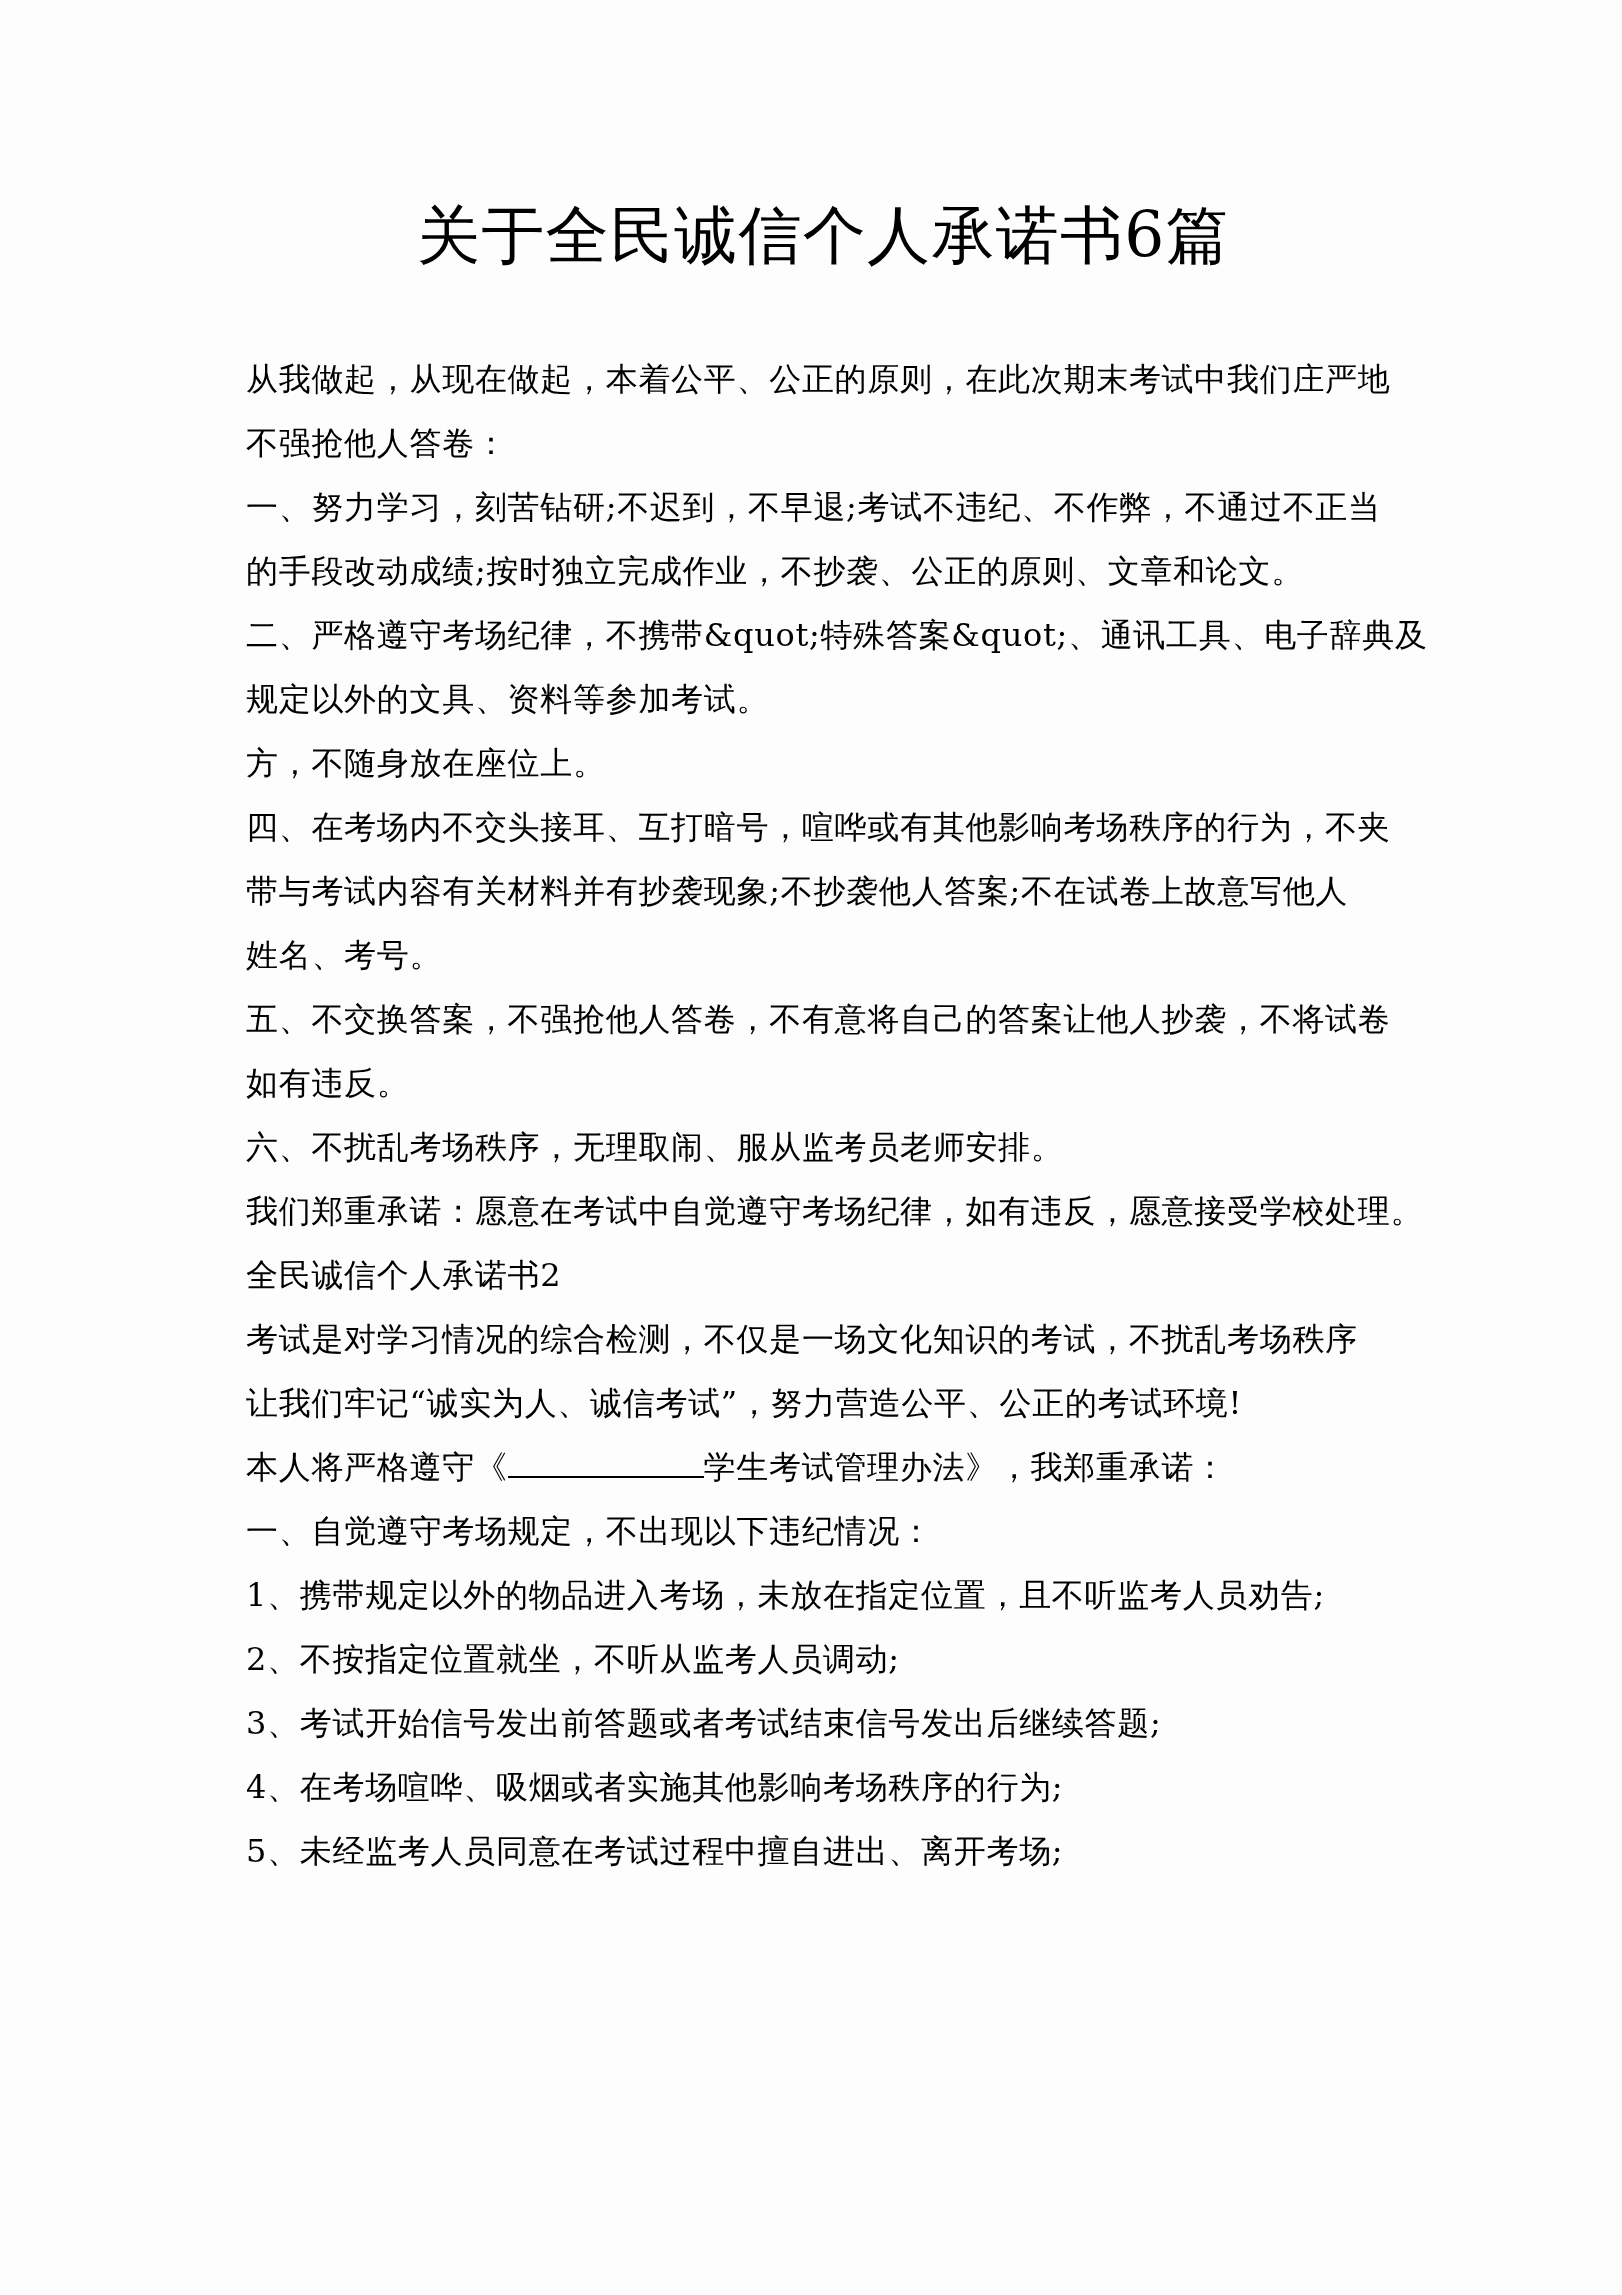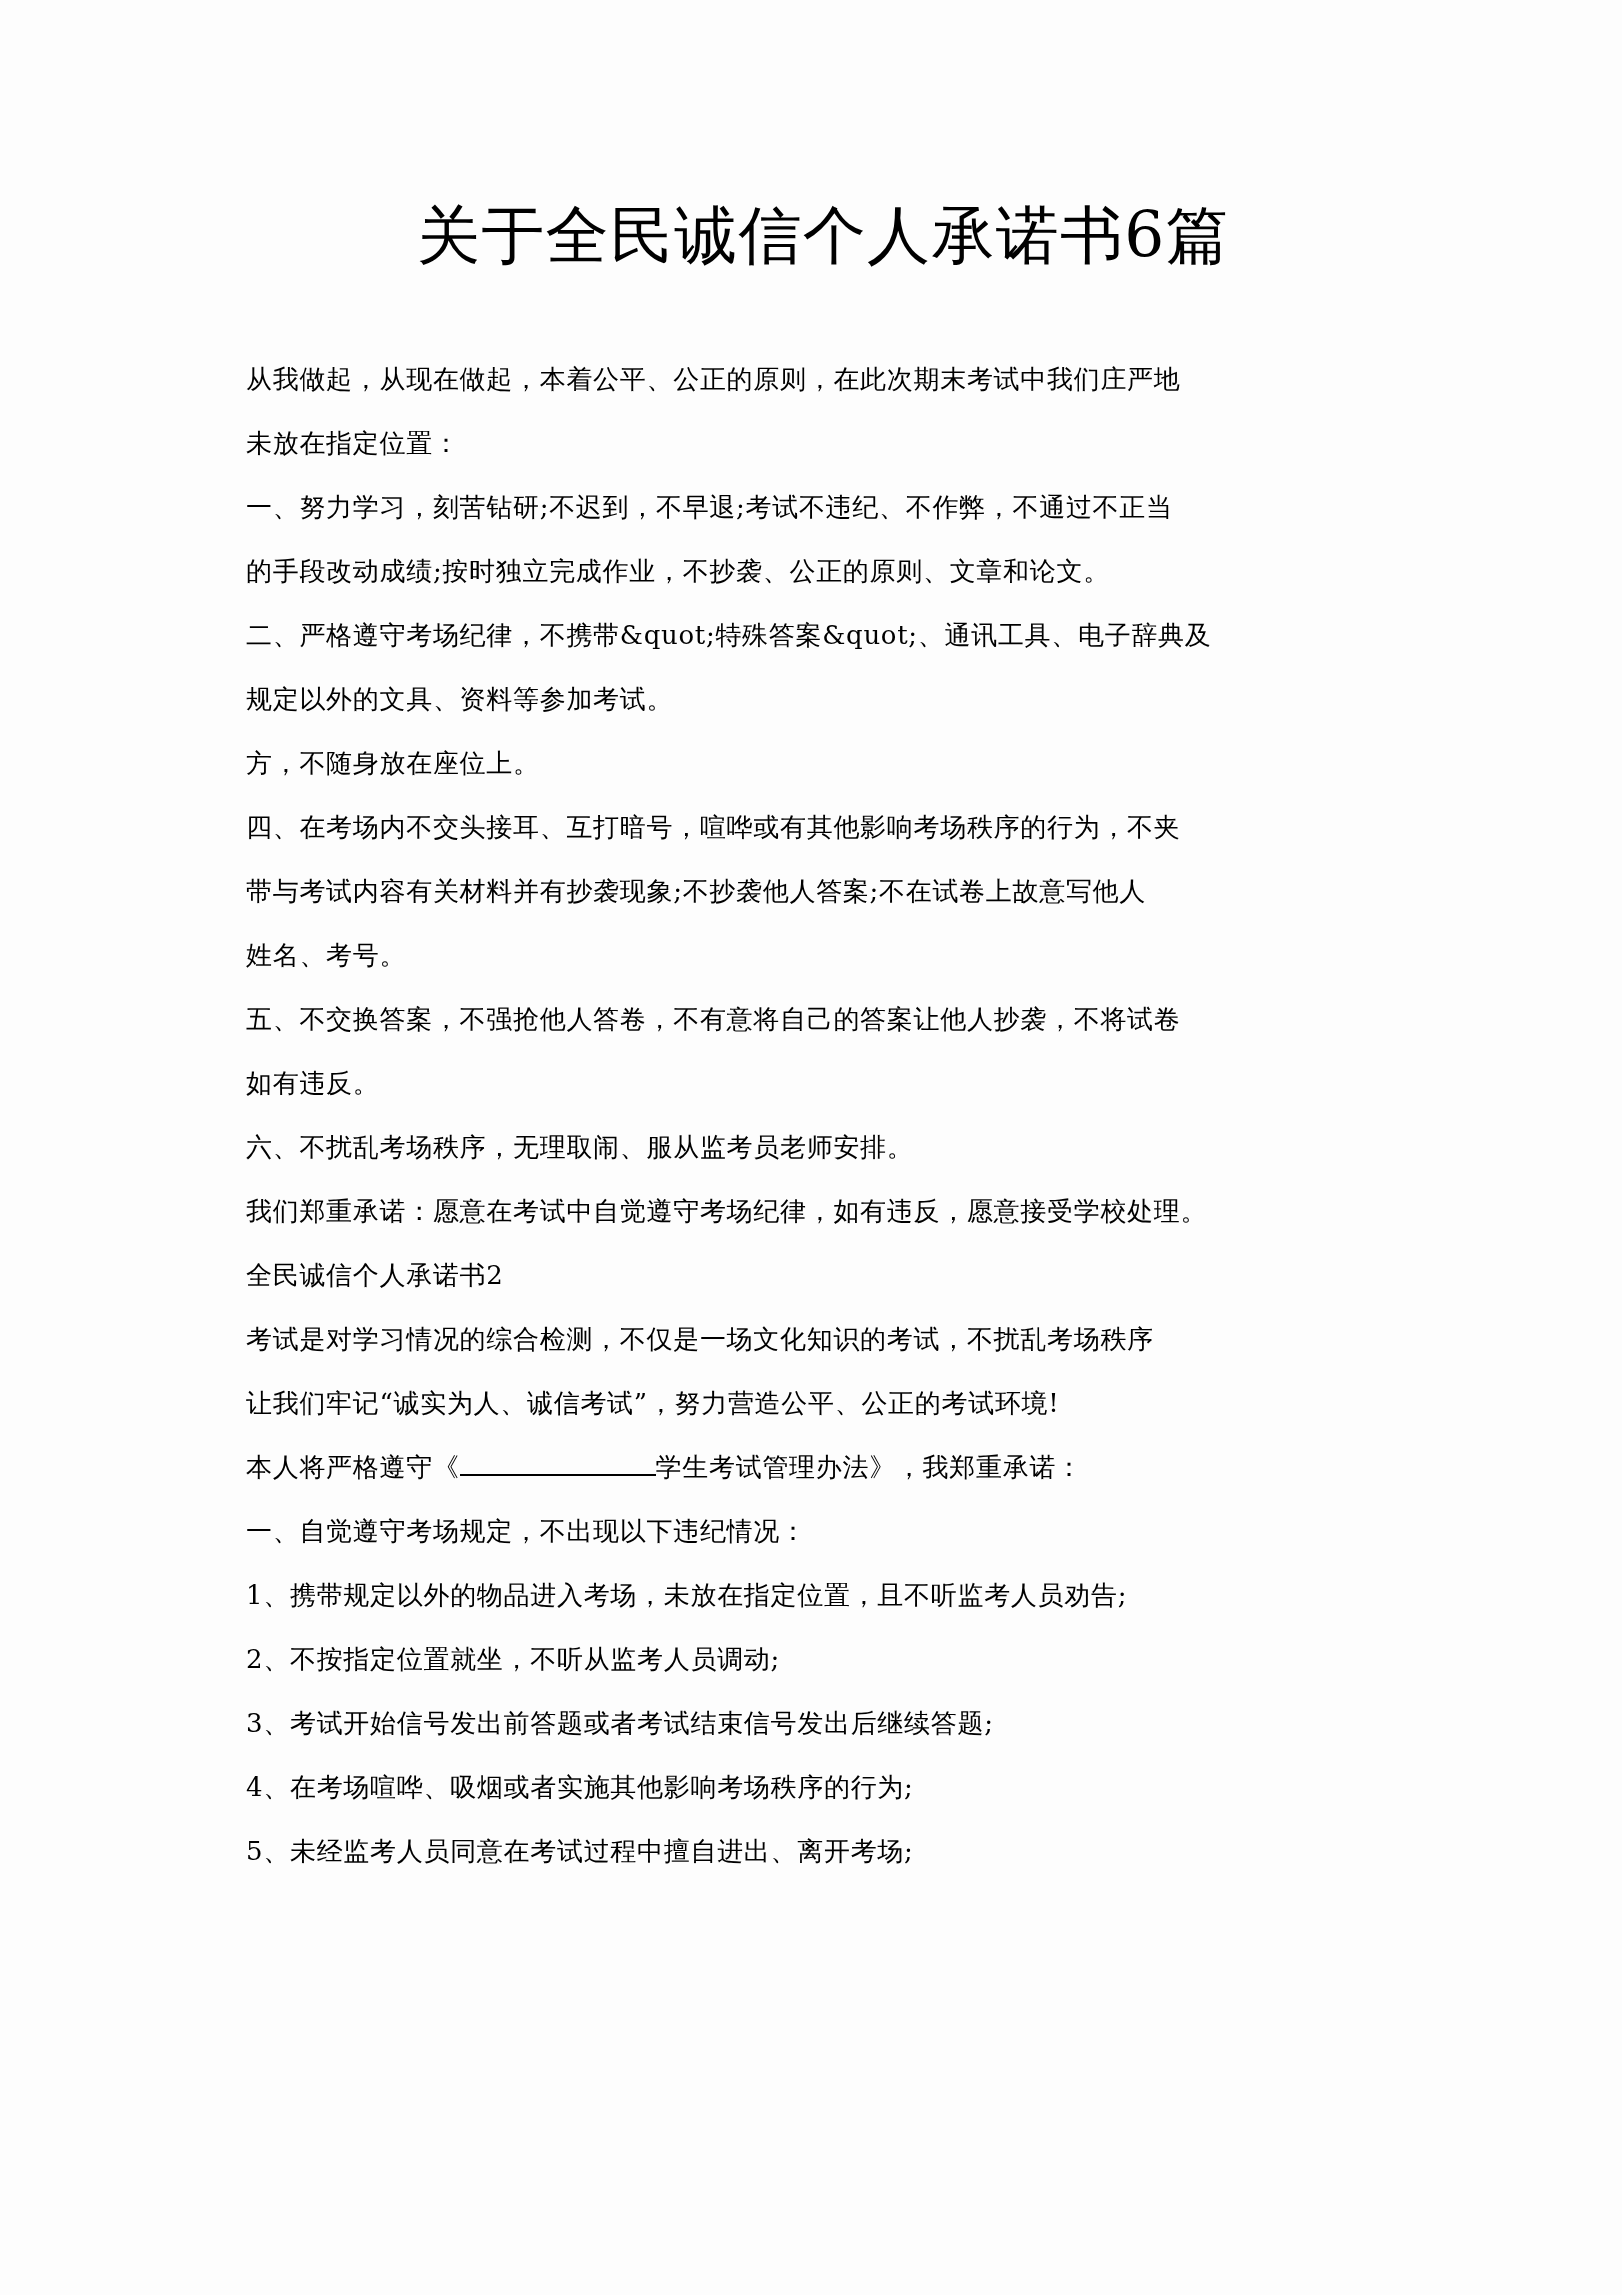--- a/index.html
+++ b/index.html
@@ -33,21 +33,21 @@
       line-height: 79px;
       letter-spacing: 1.3px;
       font-weight: normal;
       margin: 0;
     }
     .body {
       position: absolute;
       left: 246px;
       top: 347px;
       width: 1139px;
-      font-size: 26px;
+      font-size: 32px;
       line-height: 64px;
       letter-spacing: 0.7px;
     }
     .line {
       display: block;
       white-space: nowrap;
       height: 64px;
     }
     .blank {
       display: inline-block;
@@ -58,21 +58,21 @@
     }
   </style>
 </head>
 <body>
 
 <div class="page">
   <h1 class="title">关于全民诚信个人承诺书6篇</h1>
 
   <div class="body">
     <span class="line">从我做起，从现在做起，本着公平、公正的原则，在此次期末考试中我们庄严地</span>
-    <span class="line">未放在指定位置：</span>
+    <span class="line">不强抢他人答卷：</span>
     <span class="line">一、努力学习，刻苦钻研;不迟到，不早退;考试不违纪、不作弊，不通过不正当</span>
     <span class="line">的手段改动成绩;按时独立完成作业，不抄袭、公正的原则、文章和论文。</span>
     <span class="line">二、严格遵守考场纪律，不携带&amp;quot;特殊答案&amp;quot;、通讯工具、电子辞典及</span>
     <span class="line">规定以外的文具、资料等参加考试。</span>
     <span class="line">方，不随身放在座位上。</span>
     <span class="line">四、在考场内不交头接耳、互打暗号，喧哗或有其他影响考场秩序的行为，不夹</span>
     <span class="line">带与考试内容有关材料并有抄袭现象;不抄袭他人答案;不在试卷上故意写他人</span>
     <span class="line">姓名、考号。</span>
     <span class="line">五、不交换答案，不强抢他人答卷，不有意将自己的答案让他人抄袭，不将试卷</span>
     <span class="line">如有违反。</span>

